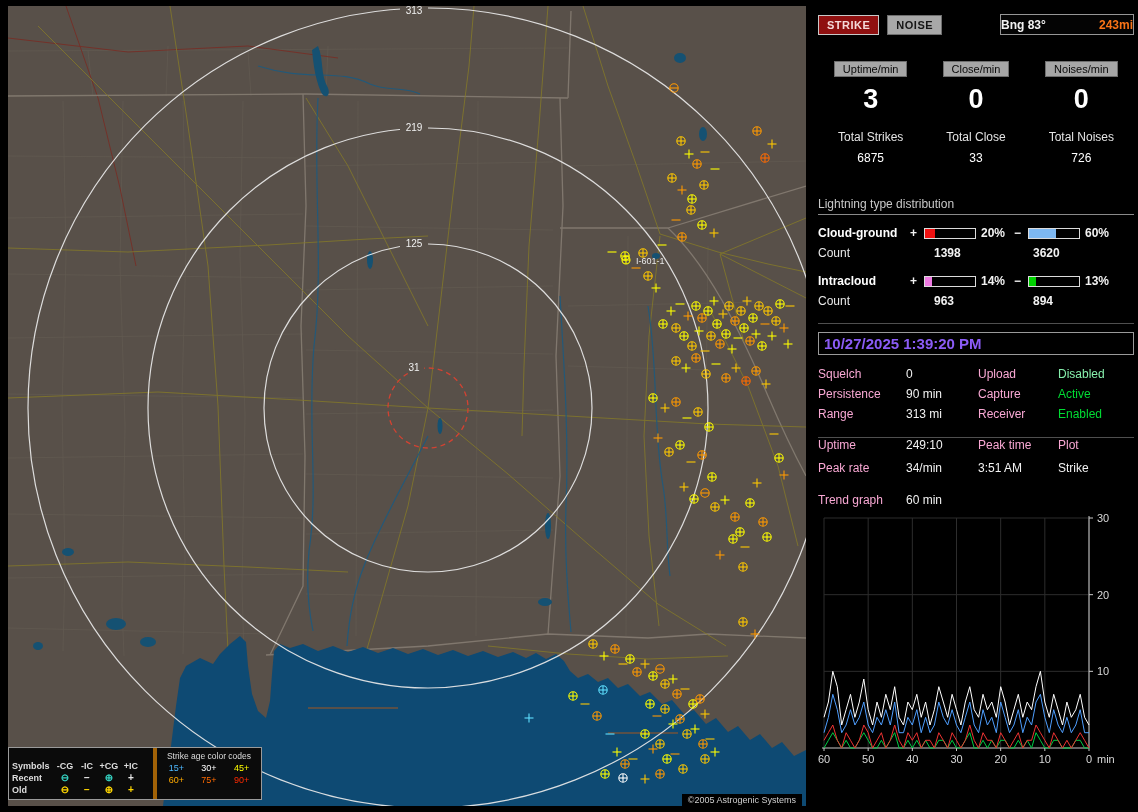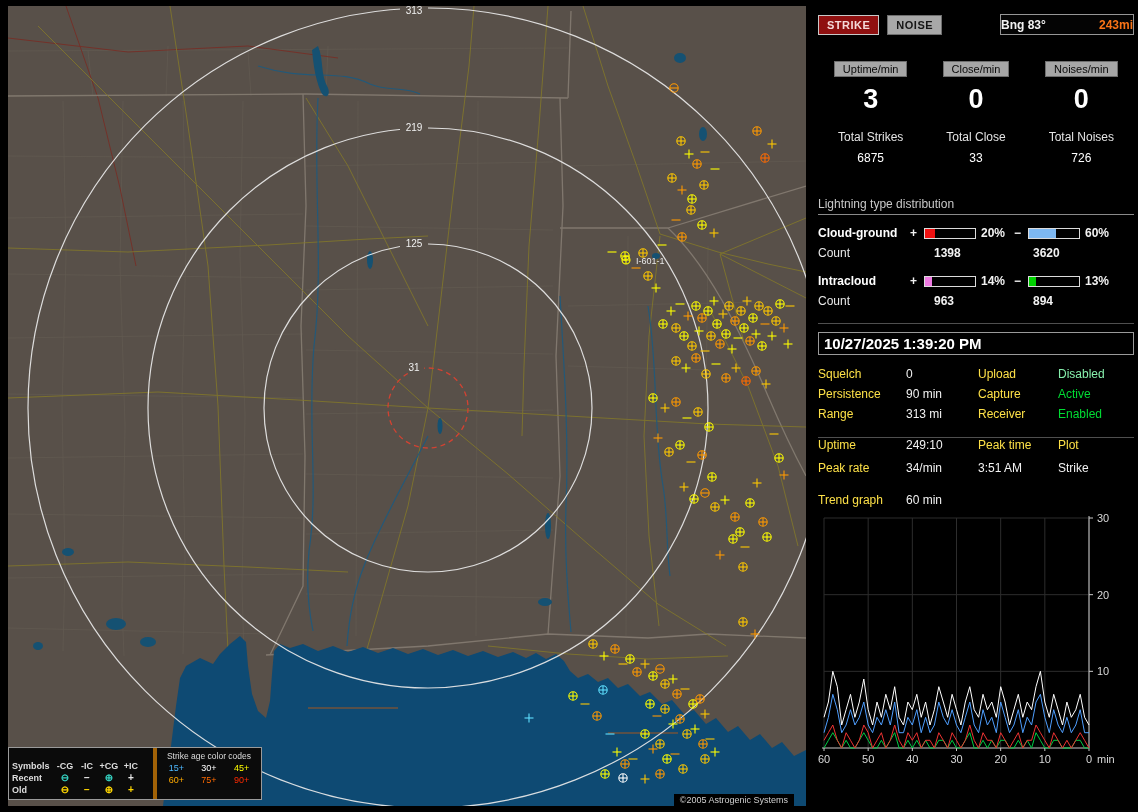--- a/index.html
+++ b/index.html
@@ -14,21 +14,21 @@
           display:flex;font-size:9px;color:#ddd;line-height:12px;}
   .leg-left{width:138px;border-right:4px solid #a16207;padding:12px 3px 3px 3px;font-weight:bold;}
   .leg-right{flex:1;padding:2px 3px 3px 3px;text-align:center;}
   .leg-hrow,.leg-row{display:flex;align-items:center;height:12px;}
   .leg-name{width:42px;}
   .leg-col{width:22px;text-align:center;}
   .leg-sym{width:22px;text-align:center;font-size:10px;line-height:10px;display:inline-block;}
   .age-title{font-size:8.5px;height:12px;}
   .age-row{display:flex;height:12px;}
   .age-code{flex:1;text-align:center;font-weight:normal;}
-  .copyright{position:absolute;right:12px;bottom:0;background:#000;color:#cfcfcf;
+  .copyright{position:absolute;right:4px;bottom:0;background:#000;color:#cfcfcf;
              font-size:9px;padding:1px 6px;}
 
   
   .panel{position:absolute;left:814px;top:0;width:324px;height:812px;background:#000;
          color:#f2f2f2;font-size:12px;padding:14px 4px 0 4px;box-sizing:border-box;}
   .top-row{display:flex;align-items:center;}
   .btn{height:16px;line-height:16px;text-align:center;font-size:11px;font-weight:bold;
        letter-spacing:.5px;padding:1px 8px;border:1px solid #c8c8c8;}
   .strike-btn{background:#8f1010;color:#f5dada;margin-right:8px;}
   .noise-btn{background:#a8a8a8;color:#151515;border-color:#6e6e6e;}
@@ -53,25 +53,25 @@
   .bar-fill{display:block;height:100%;}
   .pct{width:33px;}
   .count-row{display:flex;height:20px;align-items:center;font-weight:bold;}
   .count-label{width:106px;font-weight:normal;color:#e8e8e8;}
   .count-v1{width:104px;padding-left:10px;box-sizing:border-box;}
   .count-v2{padding-left:5px;}
   .gap8{height:8px;}
 
   .sep{border-top:1px solid #4f4f4f;margin-top:12px;}
 
-  .date-box{margin-top:8px;border:1px solid #9a9a9a;background:#000;color:#ffffff;
+  .date-box{margin-top:8px;border:1px solid #9a9a9a;background:#000;color:#8b5cf6;
             font-size:15px;font-weight:bold;padding:2px 5px;height:17px;line-height:17px;}
 
   .info-grid{display:grid;grid-template-columns:88px 72px 80px auto;row-gap:6px;margin-top:12px;line-height:14px;}
-  .lbl{color:#fde047;}
+  .lbl{color:#f9a8d4;}
   .val{color:#f2f2f2;}
   .green{color:#00dd33;}
   .gray{color:#86efac;}
 
   .stats-grid{display:grid;grid-template-columns:88px 72px 80px auto;row-gap:9px;line-height:14px;}
   .trend-label-row{margin-top:18px;display:flex;}
   .trend-label-row .lbl{width:88px;}
   .trend-chart{margin-top:6px;position:relative;}
 </style>
 </head>

